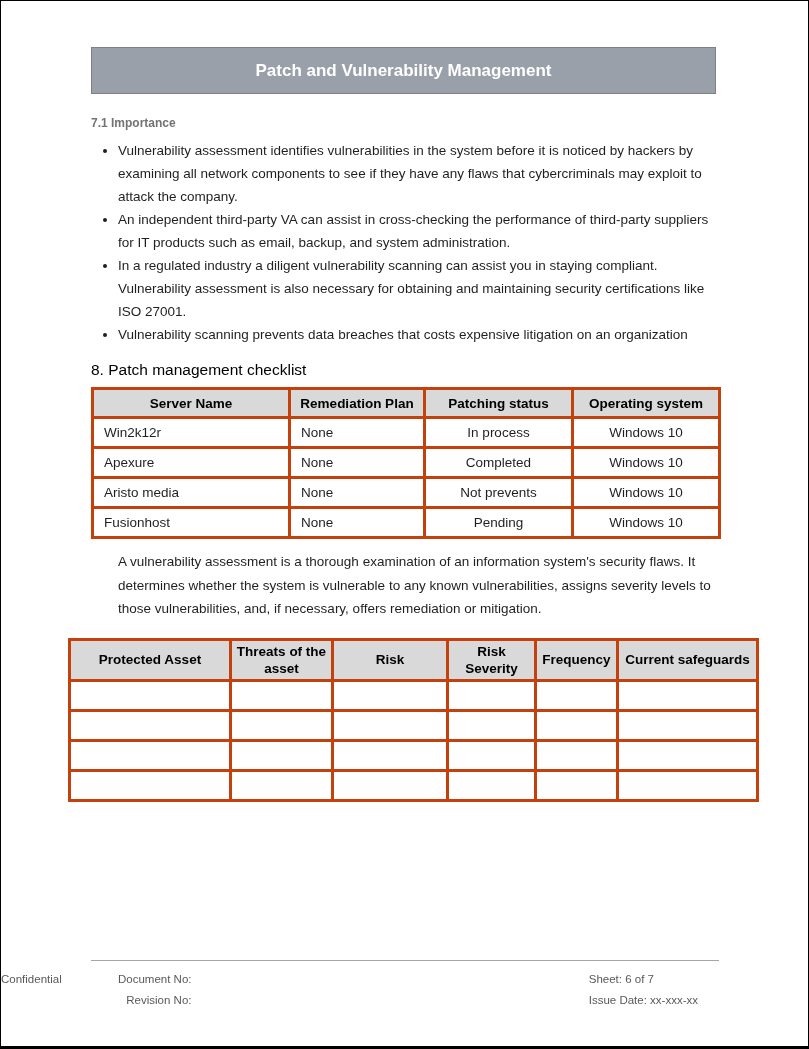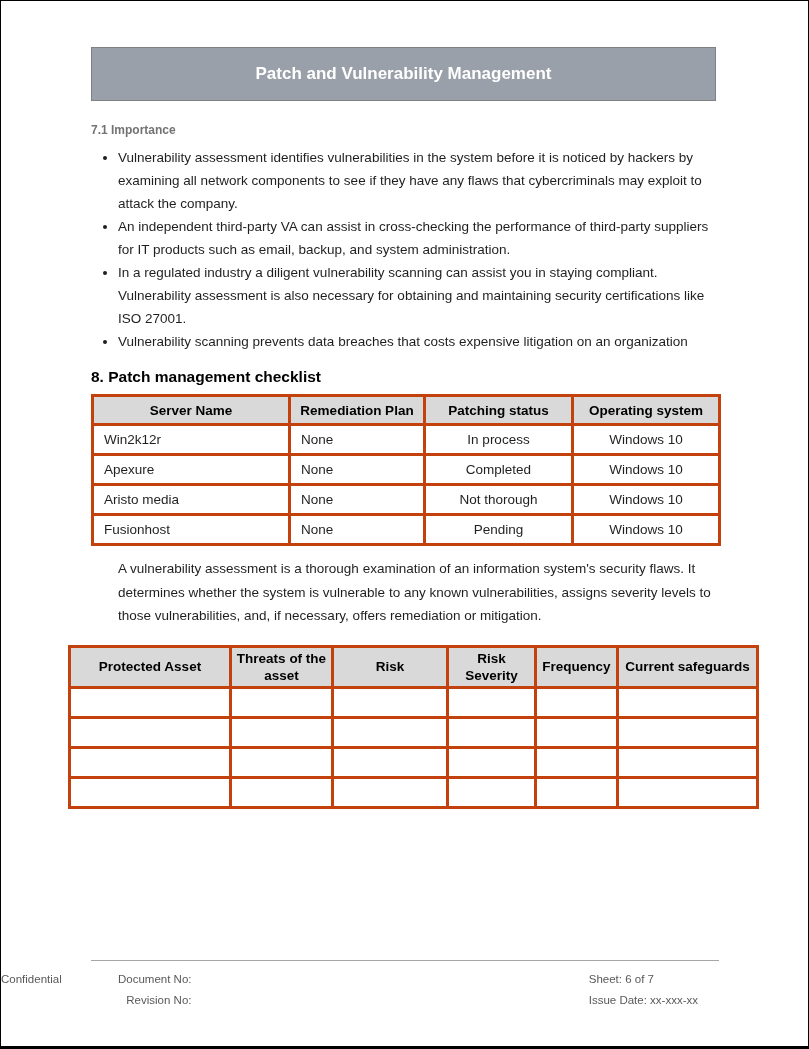--- a/index.html
+++ b/index.html
@@ -12,21 +12,21 @@
     height: 1049px;
     background: #ffffff;
     border: 1px solid #000000;
     border-bottom-width: 3px;
     overflow: hidden;
   }
 
   
   .banner {
     margin: 46px 92px 0 90px;
-    height: 54px;
+    height: 47px;
     background: #9aa0a9;
     border: 1px solid #808080;
     display: flex;
     align-items: center;
     justify-content: center;
   }
   .banner-title {
     color: #ffffff;
     font-size: 17px;
     font-weight: bold;
@@ -48,21 +48,21 @@
     list-style: disc outside;
     font-size: 13.5px;
     line-height: 23px;
     color: #1f1f1f;
   }
 
   
   .section-heading {
     margin-left: 90px;
     font-size: 15.5px;
-    font-weight: bold;
+    font-weight: normal;
     color: #000000;
   }
   .heading-8 { margin-top: 15px; }
   .heading-9 { margin-top: 50px; }
 
   
   table { border-collapse: collapse; table-layout: fixed; }
   th, td { border: 3px solid #c2410c; font-size: 13.5px; overflow: hidden; }
   th {
     background: #d9d9d9;
@@ -163,21 +163,21 @@
       </tr>
       <tr>
         <td class="left">Apexure</td>
         <td class="left">None</td>
         <td class="center">Completed</td>
         <td class="center">Windows 10</td>
       </tr>
       <tr>
         <td class="left">Aristo media</td>
         <td class="left">None</td>
-        <td class="center">Not thorough</td>
+        <td class="center">Not prevents</td>
         <td class="center">Windows 10</td>
       </tr>
       <tr>
         <td class="left">Fusionhost</td>
         <td class="left">None</td>
         <td class="center">Pending</td>
         <td class="center">Windows 10</td>
       </tr>
     </tbody>
   </table>

